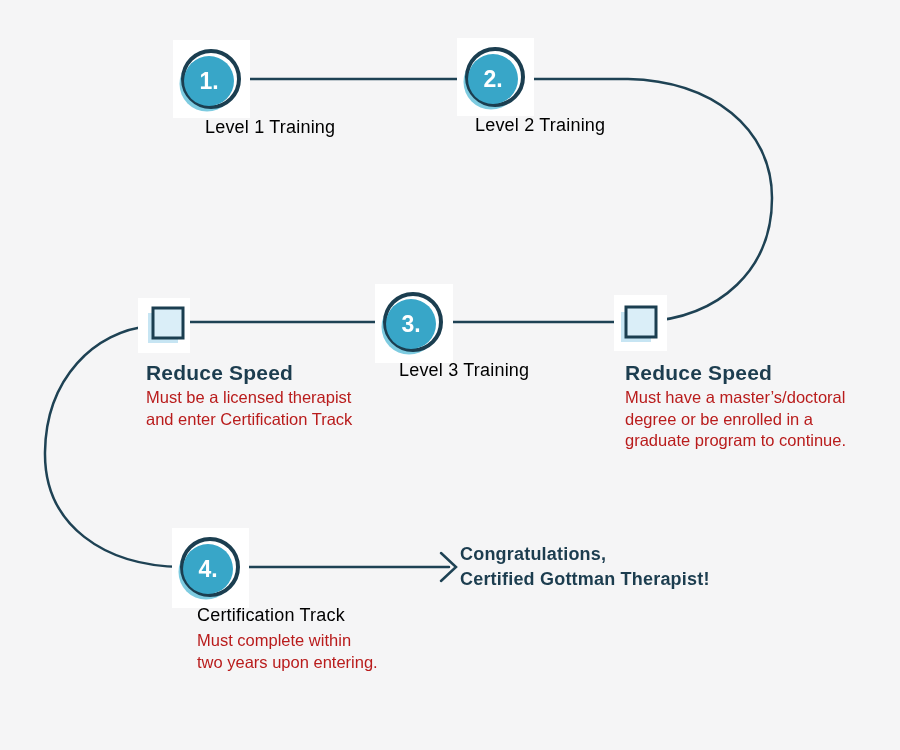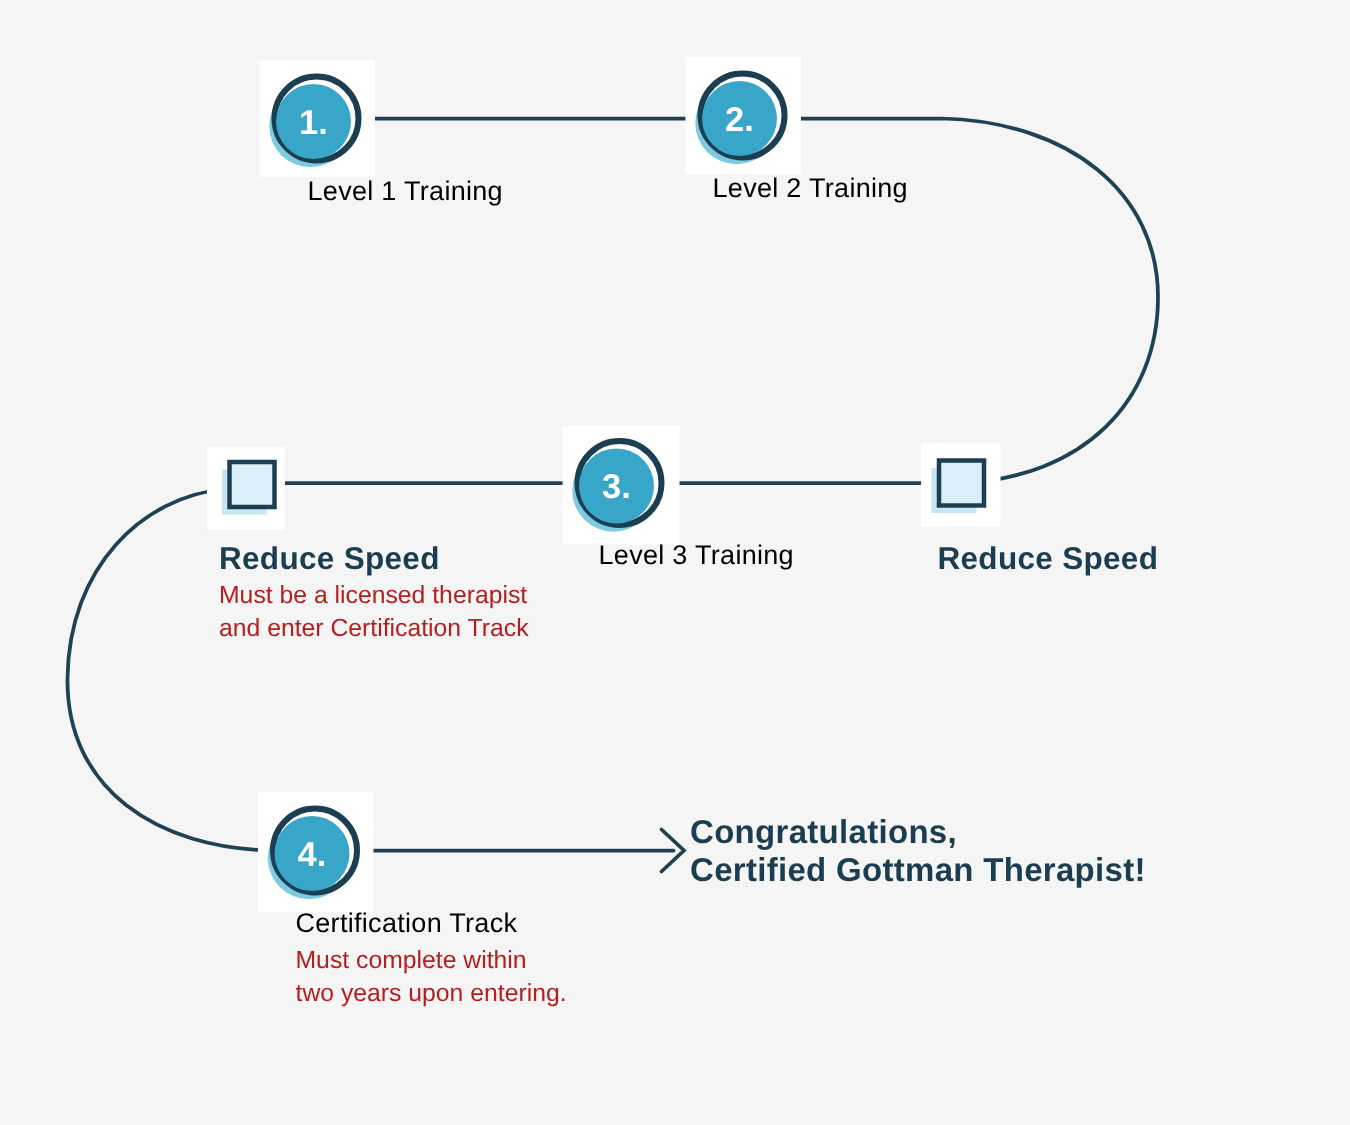--- a/index.html
+++ b/index.html
@@ -38,21 +38,21 @@
     color: #1c3d4f;
     letter-spacing: 0.2px;
   }
   .body-text {
     font-size: 16.5px;
     font-weight: 400;
     color: #b91c1c;
     line-height: 21.5px;
   }
   .finale-text {
-    font-size: 22px;
+    font-size: 18px;
     font-weight: bold;
     color: #1c3d4f;
     line-height: 25px;
     letter-spacing: 0.2px;
   }
   .svg-number {
     font-family: "Liberation Sans", sans-serif;
     font-size: 23px;
     font-weight: bold;
     fill: #ffffff;
@@ -131,19 +131,24 @@
     <div>two years upon entering.</div>
   </div>
 
   <div class="txt checkpoint-title" style="left:146px; top:361px;">Reduce Speed</div>
   <div class="txt body-text" style="left:146px; top:387px;">
     <div>Must be a licensed therapist</div>
     <div>and enter Certification Track</div>
   </div>
 
   <div class="txt checkpoint-title" style="left:625px; top:361px;">Reduce Speed</div>
+  <div class="txt body-text" style="left:625px; top:387px;">
+    <div>Must have a master’s/doctoral</div>
+    <div>degree or be enrolled in a</div>
+    <div>graduate program to continue.</div>
+  </div>
 
   <div class="txt finale-text" style="left:460px; top:542px;">
     <div>Congratulations,</div>
     <div>Certified Gottman Therapist!</div>
   </div>
 
 </div>
 
 </body></html>

